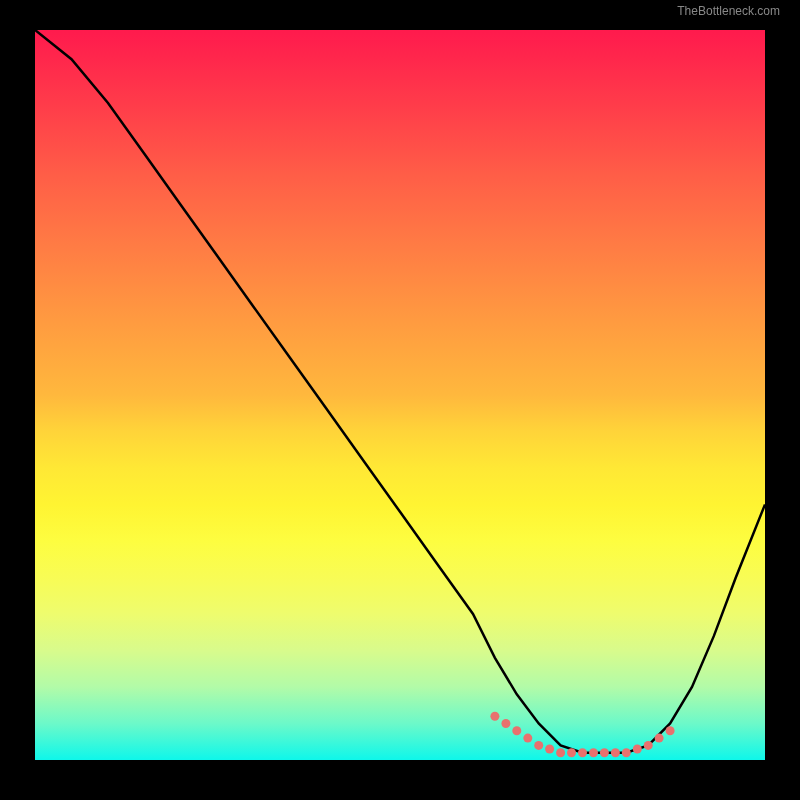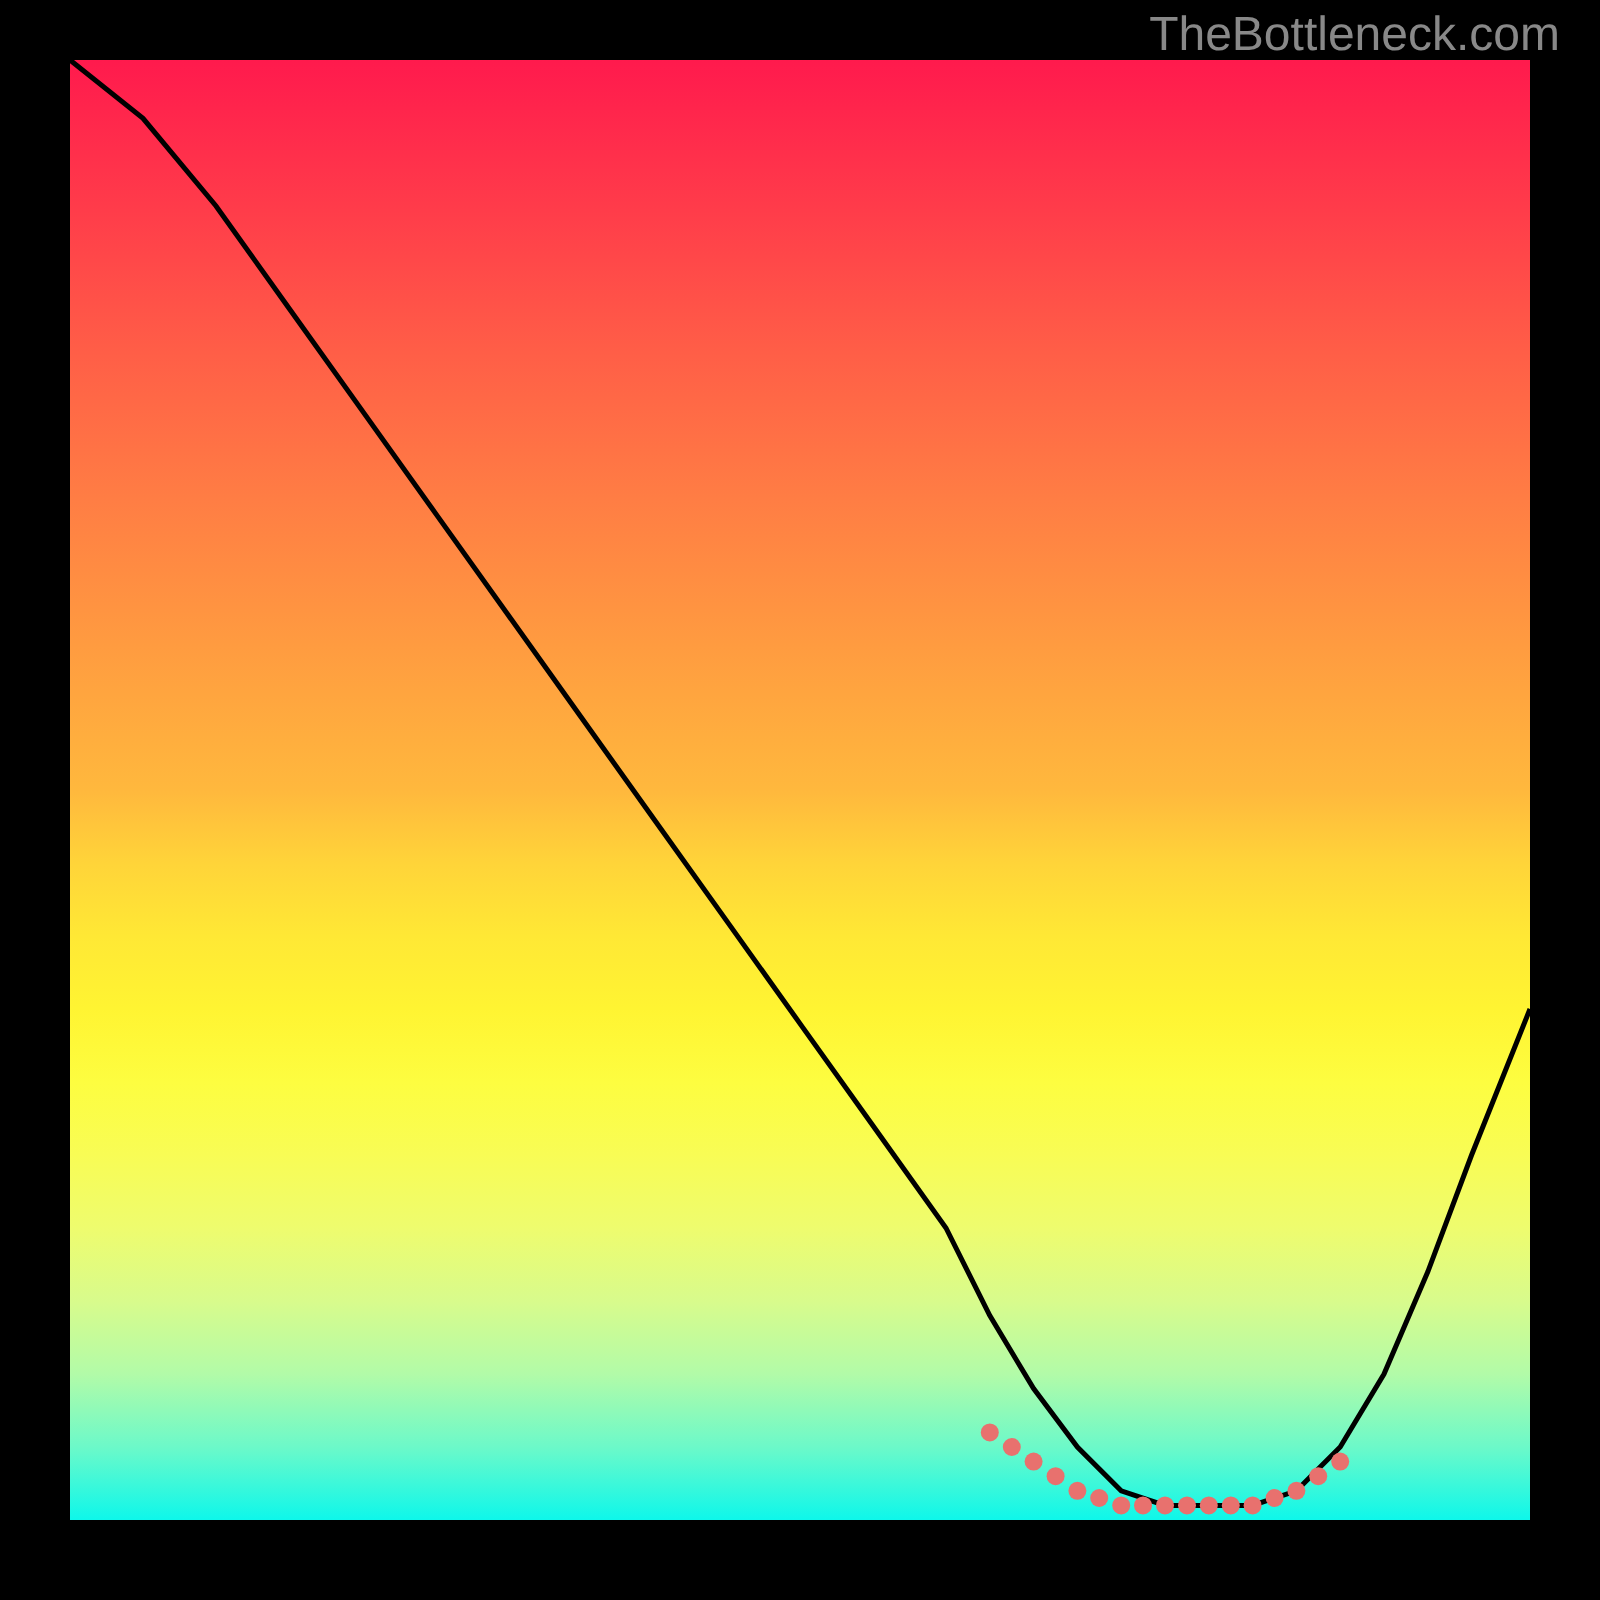--- a/index.html
+++ b/index.html
@@ -8,21 +8,21 @@
     height: 800px;
     background: #000;
     position: relative;
     font-family: Arial, sans-serif;
   }
   .attribution {
     position: absolute;
     top: 4px;
     right: 20px;
     color: #888;
-    font-size: 24px;
+    font-size: 12px;
     font-weight: 500;
   }
   .plot-area {
     position: absolute;
     left: 35px;
     top: 30px;
     width: 730px;
     height: 730px;
   }
   .gradient-bg {

